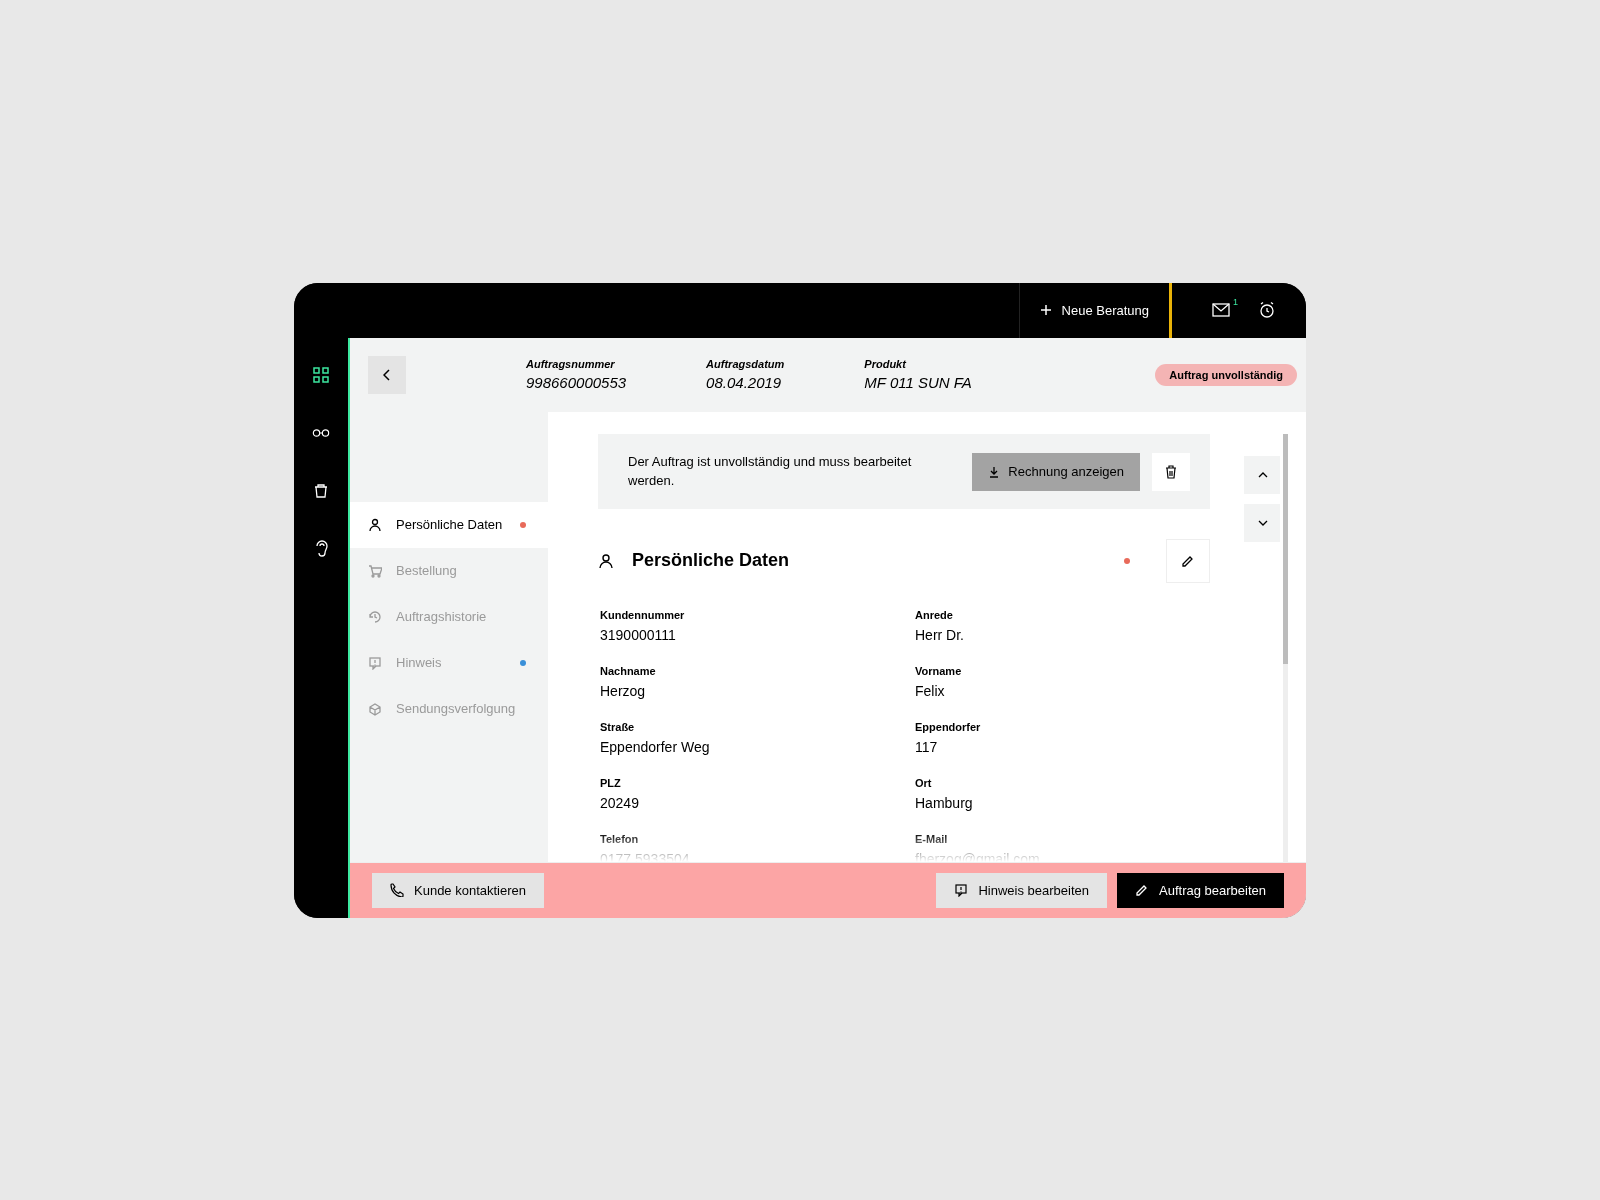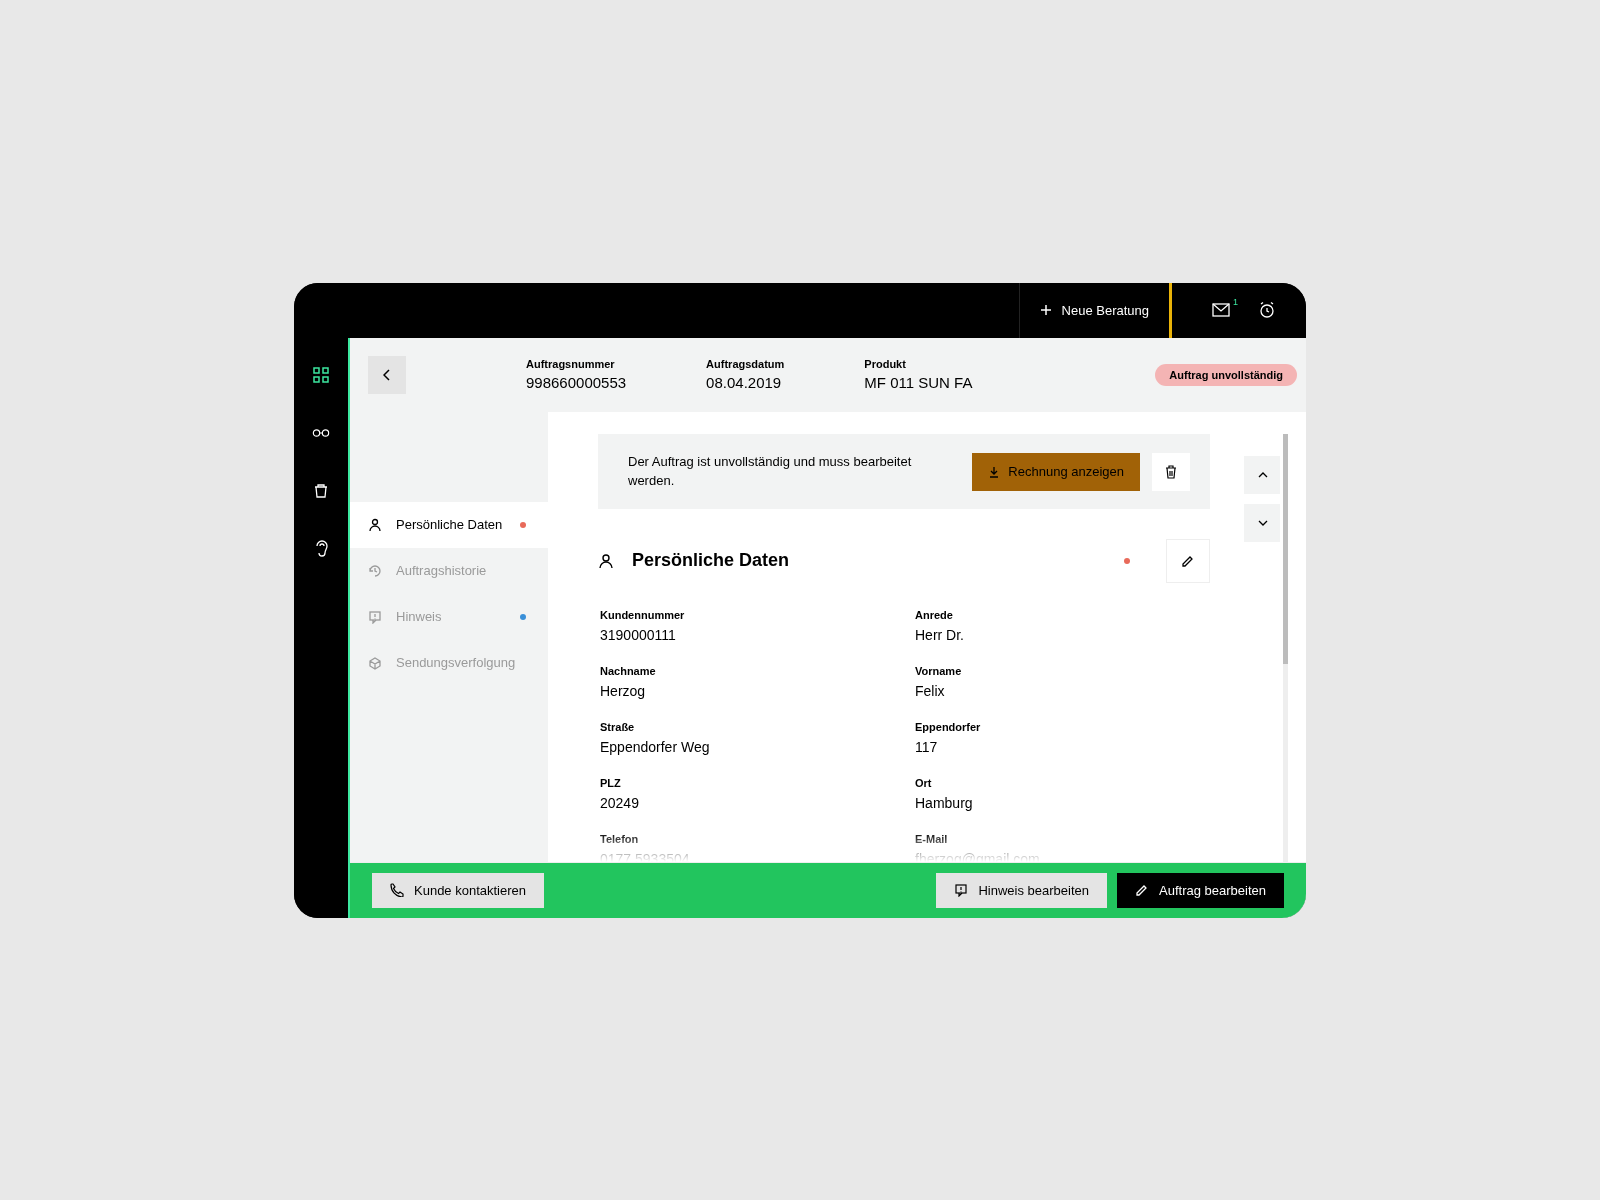--- a/index.html
+++ b/index.html
@@ -97,21 +97,21 @@
   padding: 0 0 0 18px;
   position: relative;
 }
 .back-btn {
   width: 38px; height: 38px;
   background: #e4e4e4;
   display:flex; align-items:center; justify-content:center;
   cursor:pointer;
   margin-right: 120px;
 }
-.meta-group { display:flex; flex-direction:column; gap:4px; margin-right:80px; }
+.meta-group { display:flex; flex-direction:column; gap:4px; margin-right:80px;font-style:italic; }
 .meta-group.product { margin-right: 0; }
 .meta-label { font-size:11px; font-weight:600; color:#000; }
 .meta-value { font-size:15px; color:#000; }
 .status-pill {
   position:absolute; right:9px; top:50%; transform:translateY(-50%);
   background:#f4b4b4; color:#000;
   padding:5px 14px; border-radius:12px;
   font-size:11px; font-weight:700;
 }
 .main-row { flex:1; display:flex; min-height:0; }
@@ -143,21 +143,21 @@
 }
 .alert-box {
   background:#f2f3f3;
   display:flex; align-items:flex-end; justify-content:space-between;
   padding:18px 20px 18px 30px;
   margin-bottom:30px;
 }
 .alert-text { font-size:13px; color:#000; max-width:320px; line-height:1.5; }
 .alert-actions { display:flex; gap:12px; }
 .btn-light {
-  background:#a16207; border:none; padding:10px 16px;
+  background:#a3a3a3; border:none; padding:10px 16px;
   font-size:13px; display:flex; align-items:center; gap:8px; cursor:pointer;
 }
 .icon-btn {
   background:#fff; border:none; width:38px; height:38px;
   display:flex; align-items:center; justify-content:center; cursor:pointer;
 }
 .section-header {
   display:flex; align-items:center; gap:18px; margin-bottom:26px;
   position:relative;
 }
@@ -184,21 +184,21 @@
 }
 .detail-wrap{ position:relative; padding-right:70px; height:100%; overflow:hidden;}
 .scrollbar-track {
   position:absolute; right:18px; top:22px; bottom:0;
   width:5px; background:#eee;
 }
 .scrollbar-thumb {
   width:5px; height:230px; background:#bcbcbc; position:absolute; top:0;
 }
 .footer {
-  height:56px; background:#22c55e; border-top:1px solid #eee;
+  height:56px; background:#fca5a5; border-top:1px solid #eee;
   display:flex; align-items:center; padding:0 22px;
 }
 .footer-btn {
   display:flex; align-items:center; gap:10px;
   padding:10px 18px; font-size:13px; cursor:pointer; border:none;
 }
 .footer-btn.gray { background:#e4e4e4; color:#000; }
 .footer-btn.dark { background:#000; color:#fff; }
 .footer-spacer { flex:1; }
 svg { display:block; }
@@ -292,20 +292,28 @@
 
       <div class="main-row">
         <div class="subnav">
           <div class="subnav-item active">
             <svg width="14" height="14" viewBox="0 0 14 14" fill="none" stroke="#000" stroke-width="1.3">
                 <circle cx="7" cy="4" r="2.5"></circle>
                 <path d="M2 13c0-3 2.5-5 5-5s5 2 5 5"></path>
               </svg>
             <span>Persönliche Daten</span>
             <span class="dot red"></span>
+          </div>
+          <div class="subnav-item">
+            <svg width="14" height="14" viewBox="0 0 14 14" fill="none" stroke="#9a9a9a" stroke-width="1.3">
+                <path d="M1 2h2l2 8h7l2-6H4"></path>
+                <circle cx="5" cy="12" r="1"></circle>
+                <circle cx="11" cy="12" r="1"></circle>
+              </svg>
+            <span>Bestellung</span>
           </div>
           <div class="subnav-item">
             <svg width="14" height="14" viewBox="0 0 14 14" fill="none" stroke="#9a9a9a" stroke-width="1.3">
                 <path d="M2 7a5 5 0 115 5M7 4v3l2 1M2 4v3h3"></path>
               </svg>
             <span>Auftragshistorie</span>
           </div>
           <div class="subnav-item">
             <svg width="14" height="14" viewBox="0 0 14 14" fill="none" stroke="#9a9a9a" stroke-width="1.3">
                 <rect x="2" y="2" width="10" height="8"></rect>

